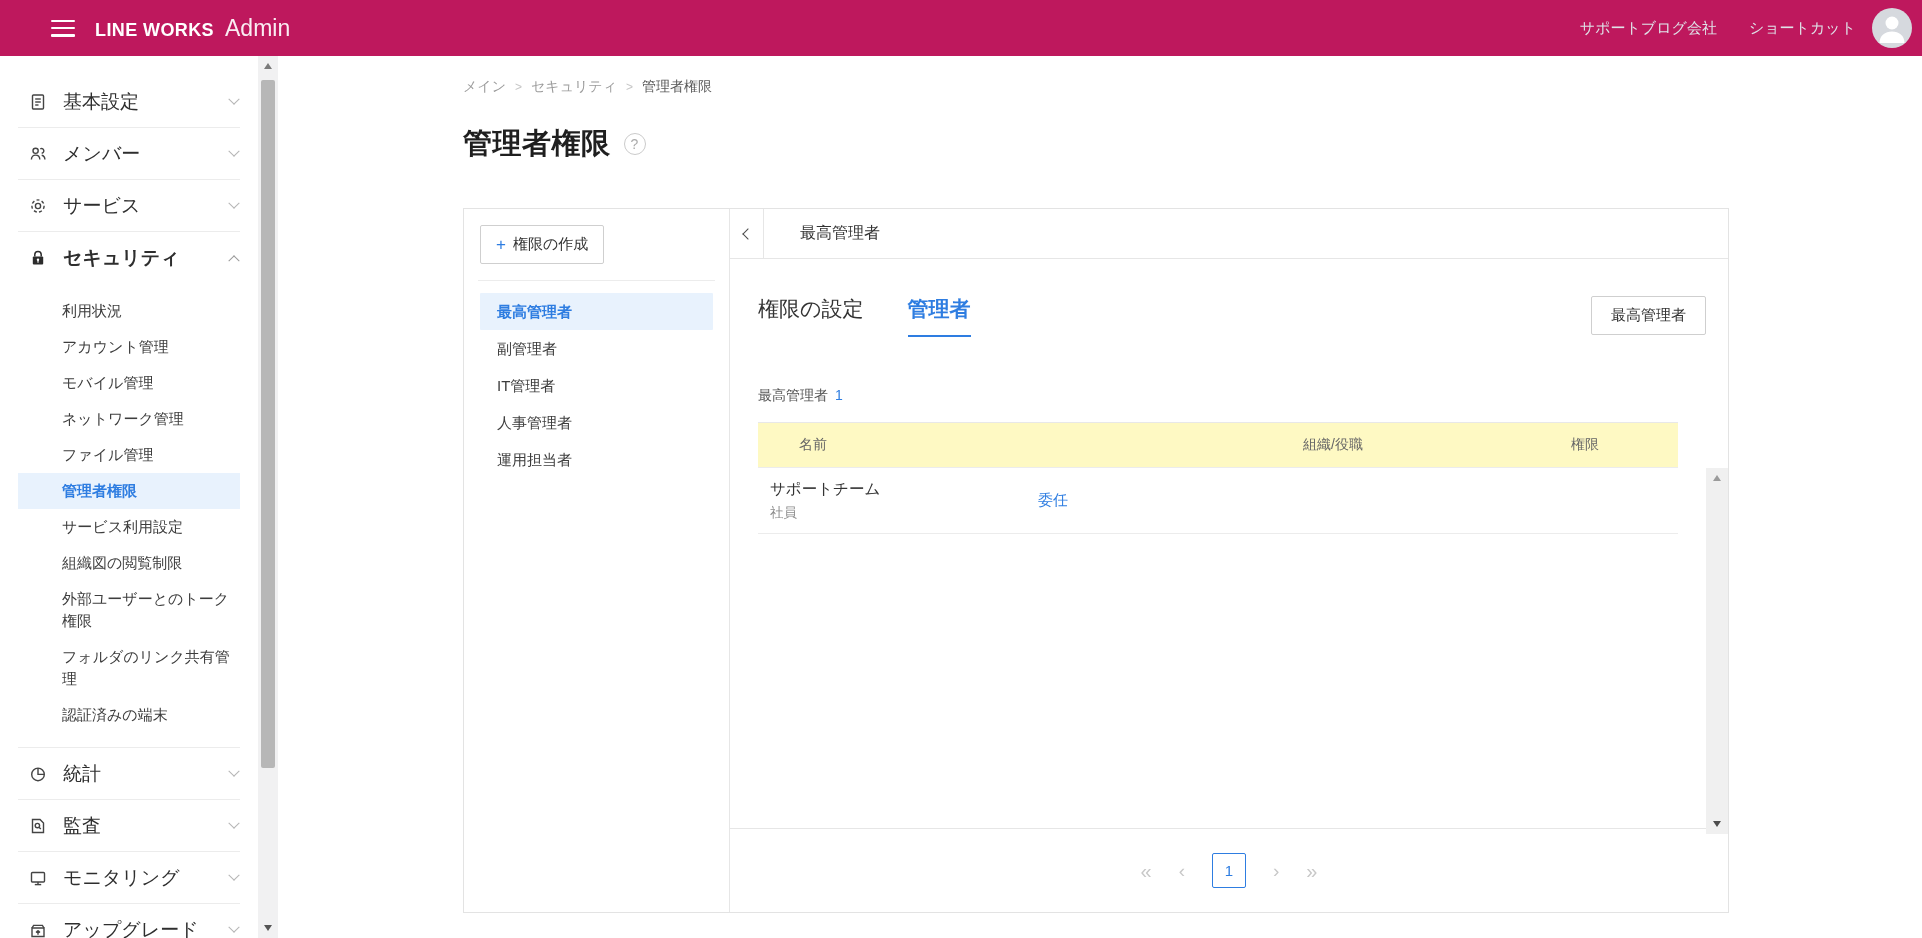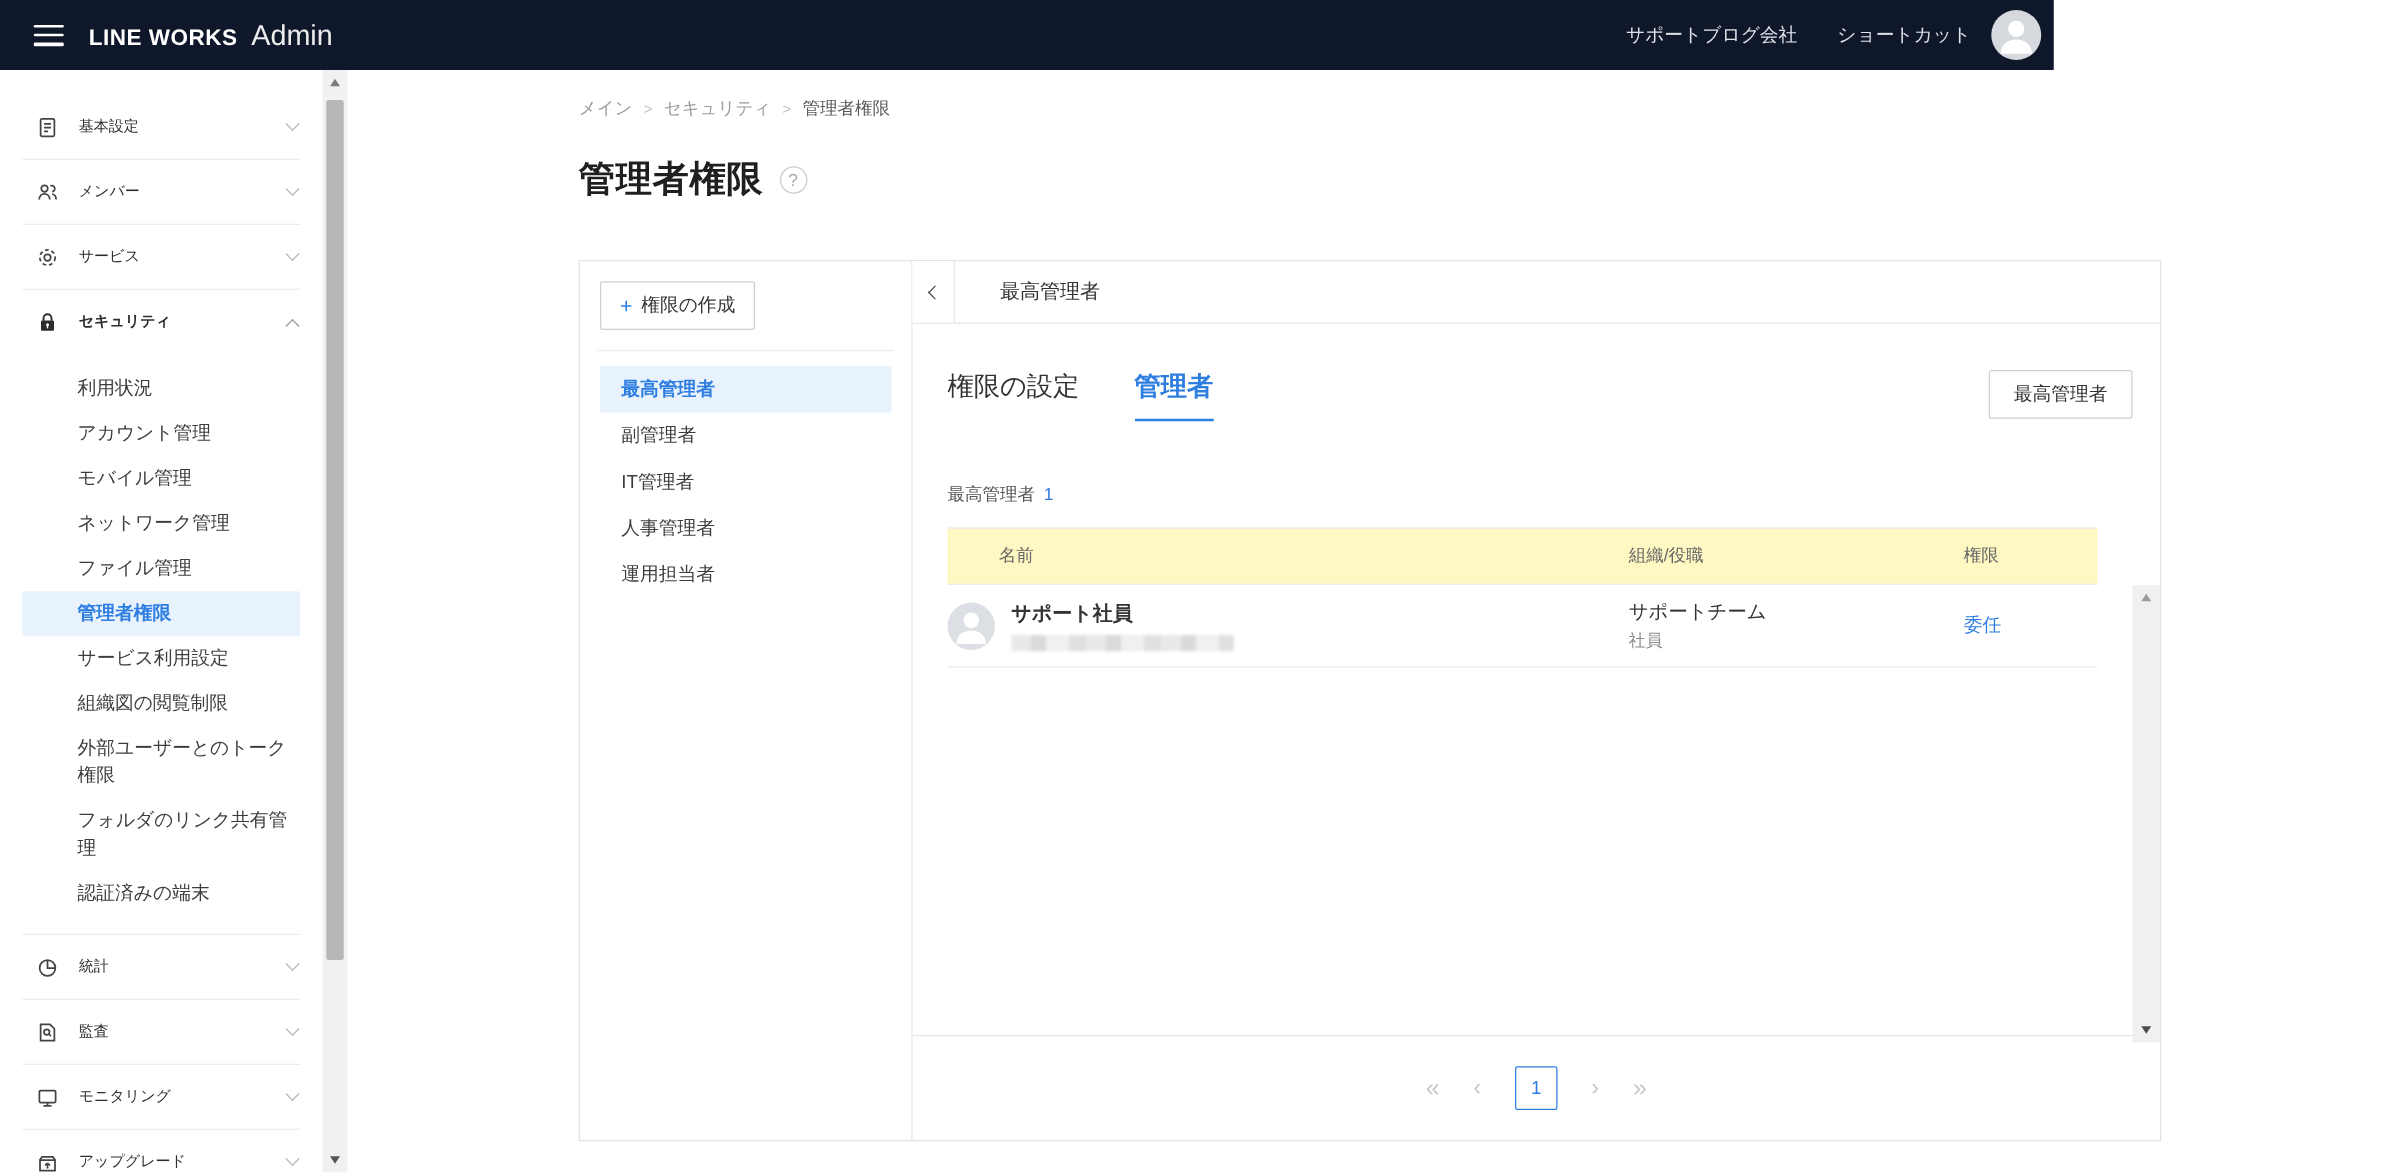--- a/index.html
+++ b/index.html
@@ -1,37 +1,37 @@
 <!DOCTYPE html>
 <html><head>
 <meta charset="utf-8">
 <style>
   * { margin:0; padding:0; box-sizing:border-box; }
   html,body { width:1922px; height:938px; }
   body { font-family:"Liberation Sans","DejaVu Sans",sans-serif; background:#ffffff; color:#333; overflow:hidden; }
   .screen { position:relative; width:1922px; height:938px; background:#fff; overflow:hidden; }
 
   
-  .topbar { position:absolute; top:0; left:0; width:1643px; height:56px; background:#0f172a; display:flex; align-items:center; z-index:30; }
+  .topbar { position:absolute; top:0; left:0; width:1922px; height:56px; background:#be185d; display:flex; align-items:center; z-index:30;padding-left:24px; }
   .hamburger { width:24px; height:17px; margin-left:27px; display:flex; flex-direction:column; justify-content:space-between; cursor:pointer; }
   .hamburger span { display:block; height:2.6px; background:#fff; border-radius:1px; }
   .logo { display:flex; align-items:baseline; margin-left:20px; }
   .logo-primary { color:#fff; font-weight:700; font-size:18px; letter-spacing:.4px; }
   .logo-secondary { color:rgba(255,255,255,.92); font-size:23px; margin-left:11px; font-weight:400; }
   .topbar-right { margin-left:auto; display:flex; align-items:center; }
   .topbar-link { color:#dfe2e8; font-size:15px; cursor:pointer; }
   .topbar-link + .topbar-link { margin-left:32px; }
   .avatar { width:40px; height:40px; border-radius:50%; background:#d6d9de; margin:0 10px 0 16px; overflow:hidden; position:relative; cursor:pointer; }
   .avatar svg, .row-avatar svg { position:absolute; top:0; left:0; }
 
   
   .sidebar { position:absolute; top:56px; left:0; width:258px; bottom:0; background:#fff; overflow:hidden; }
   .nav { padding-top:20px; }
   .nav-group { display:flex; align-items:center; height:51px; padding:0 20px 0 28px; cursor:pointer; }
-  .nav-group .nav-label { margin-left:15px; font-size:12px; color:#2e2e2e; }
+  .nav-group .nav-label { margin-left:15px; font-size:19px; color:#2e2e2e; }
   .nav-group.expanded .nav-label { font-weight:700; }
   .nav-divider { border-top:1px solid #ececec; margin:0 18px; }
   .icon20 { width:20px; height:20px; flex:0 0 20px; }
   .chev { width:8px; height:8px; border-right:1.6px solid #b5b5b5; border-bottom:1.6px solid #b5b5b5; margin-left:auto; }
   .chev.down { transform:rotate(45deg) translate(-2px,-2px); }
   .chev.up { transform:rotate(-135deg) translate(-2px,-2px); border-color:#9a9a9a; }
   .subnav { padding:10px 4px 14px 0; }
   .subnav-item { margin:0 14px 0 18px; padding:7px 6px 7px 44px; font-size:15px; color:#3d3d3d; line-height:22px; cursor:pointer; }
   .subnav-item.active { background:#e8f2fd; color:#2e7de1; font-weight:700; }
 
@@ -302,32 +302,20 @@
 
         <div class="table-head">
           <span class="col-name">名前</span>
           <span class="col-org">組織/役職</span>
           <span class="col-perm">権限</span>
         </div>
 
         <div class="table-body">
           <div class="rows-area">
             <div class="member-row">
-              <div class="cell-name">
-                <div class="row-avatar">
-                  <svg width="38" height="38" viewBox="0 0 40 40">
-                    <circle cx="20" cy="15" r="6.5" fill="#ffffff"></circle>
-                    <path d="M7.5 35c0-7.4 5.6-11.5 12.5-11.5S32.5 27.6 32.5 35" fill="#ffffff"></path>
-                  </svg>
-                </div>
-                <div class="name-block">
-                  <div class="member-name">サポート社員</div>
-                  <div class="redacted"></div>
-                </div>
-              </div>
               <div class="cell-org">
                 <div class="org-name">サポートチーム</div>
                 <div class="org-role">社員</div>
               </div>
               <div class="cell-perm">
                 <span class="perm-link">委任</span>
               </div>
             </div>
           </div>
           <div class="table-scroll">

